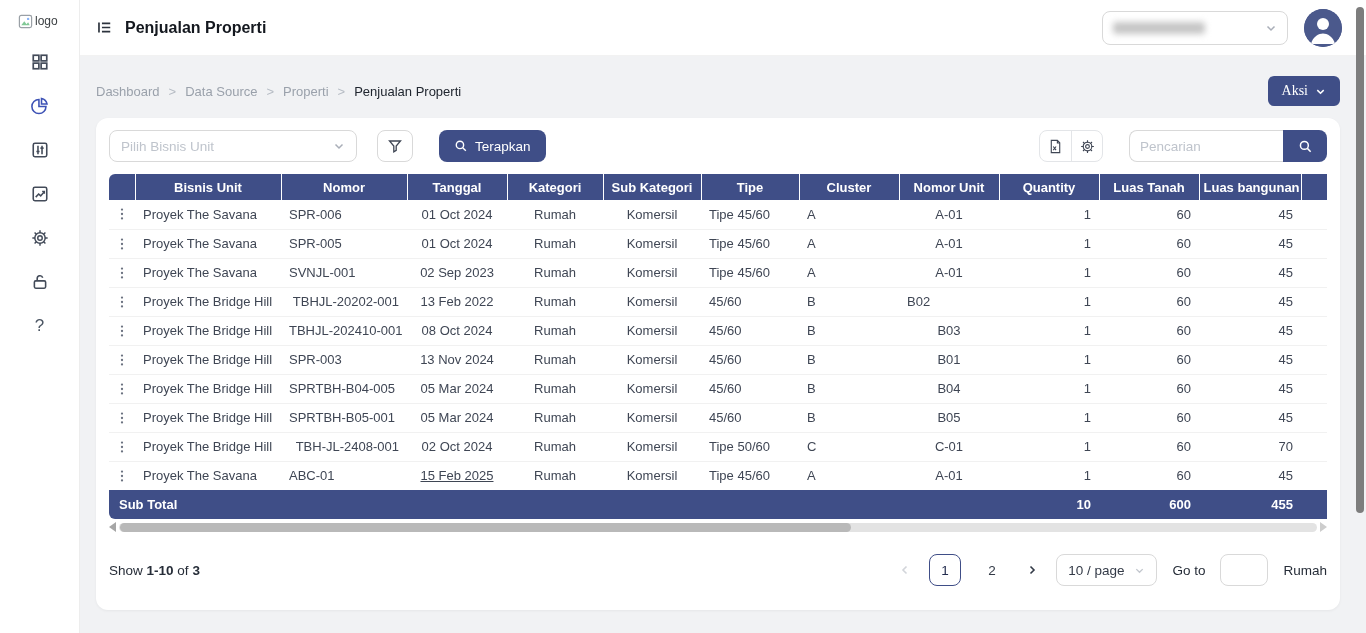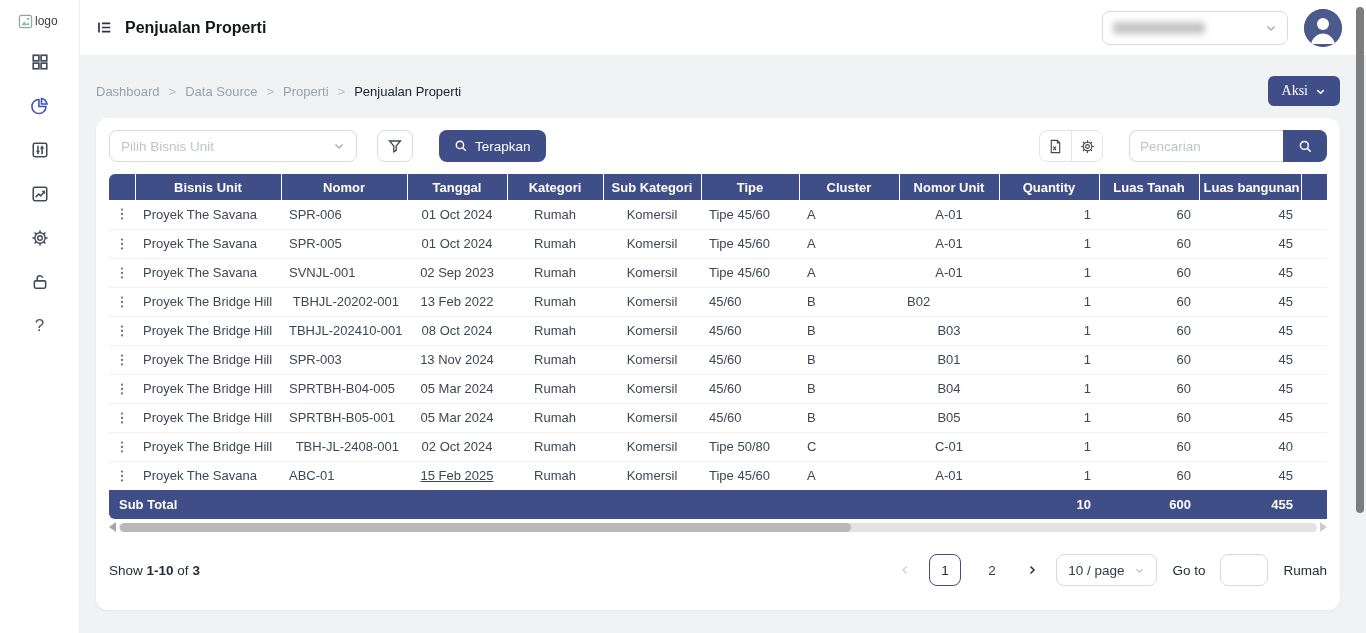--- a/index.html
+++ b/index.html
@@ -451,26 +451,26 @@
                       <circle cx="7" cy="2.6" r="1.15"></circle>
                       <circle cx="7" cy="7" r="1.15"></circle>
                       <circle cx="7" cy="11.4" r="1.15"></circle>
                     </svg>
   </button></td>
                 <td style="text-align: left;">Proyek The Bridge Hill</td>
                 <td style="text-align: right;">TBH-JL-2408-001</td>
                 <td style="text-align: center;">02 Oct 2024</td>
                 <td style="text-align: center;">Rumah</td>
                 <td style="text-align: center;">Komersil</td>
-                <td style="text-align: left;">Tipe 50/80</td>
+                <td style="text-align: left;">Tipe 50/60</td>
                 <td style="text-align: left;">C</td>
                 <td style="text-align: center;">C-01</td>
                 <td style="text-align: right;">1</td>
                 <td style="text-align: right;">60</td>
-                <td style="text-align: right;">40</td>
+                <td style="text-align: right;">70</td>
                 <td></td>
               </tr>
               <tr>
                 <td class="menu-cell"><button class="row-menu">
     <svg width="14" height="14" viewBox="0 0 14 14" fill="#6b7280">
                       <circle cx="7" cy="2.6" r="1.15"></circle>
                       <circle cx="7" cy="7" r="1.15"></circle>
                       <circle cx="7" cy="11.4" r="1.15"></circle>
                     </svg>
   </button></td>

